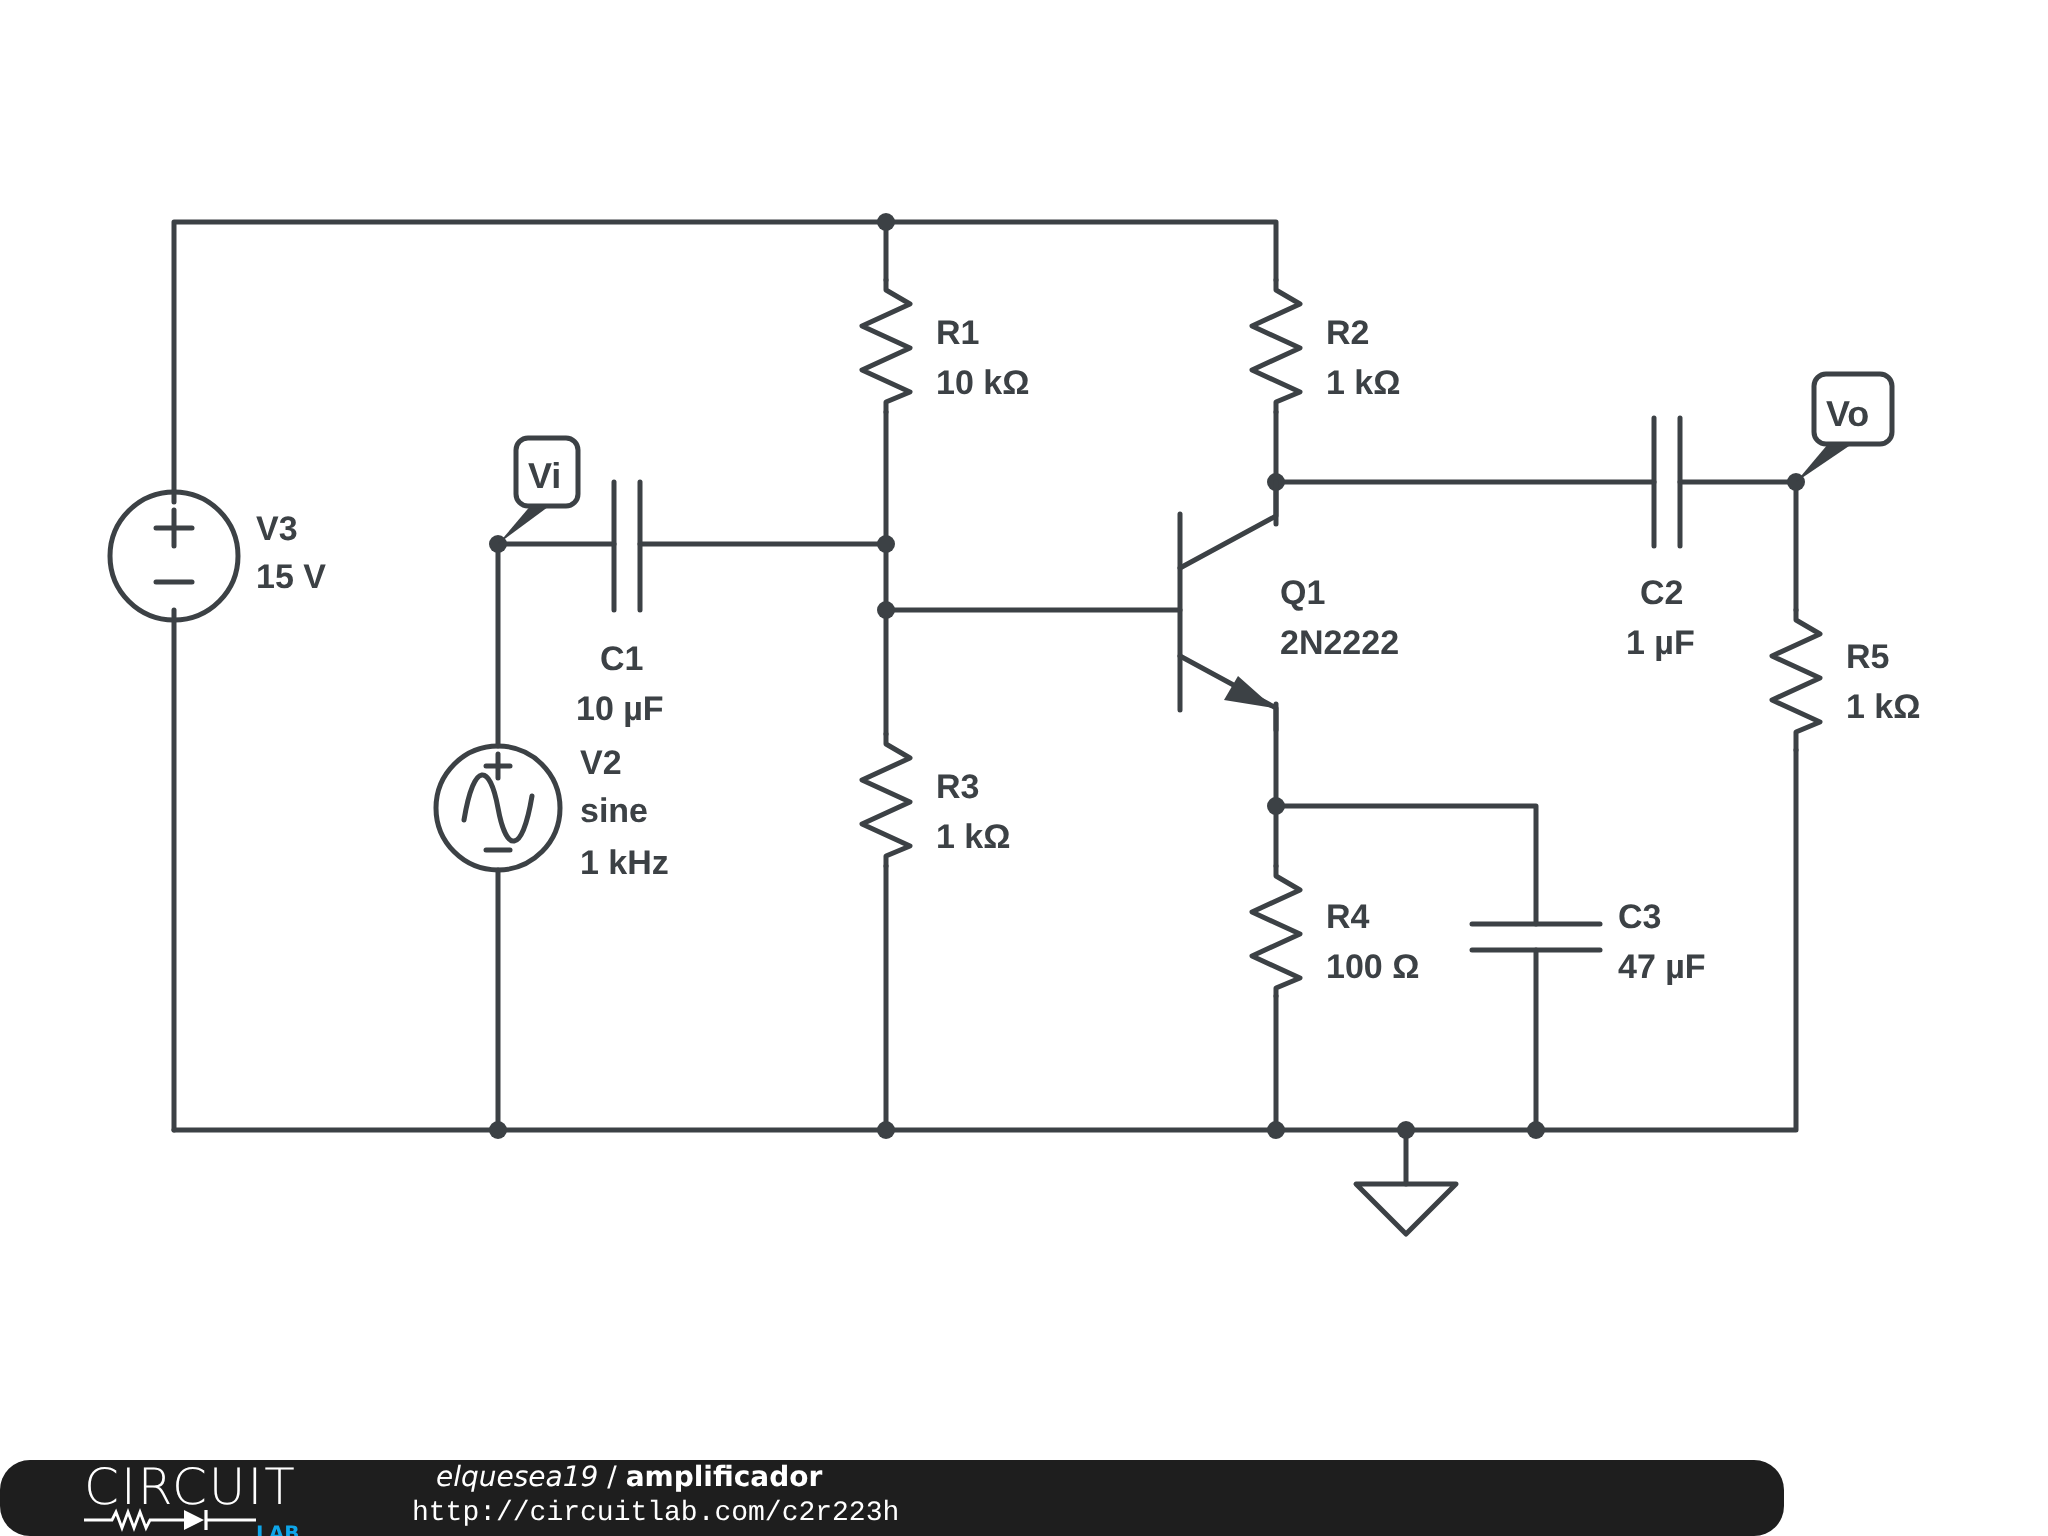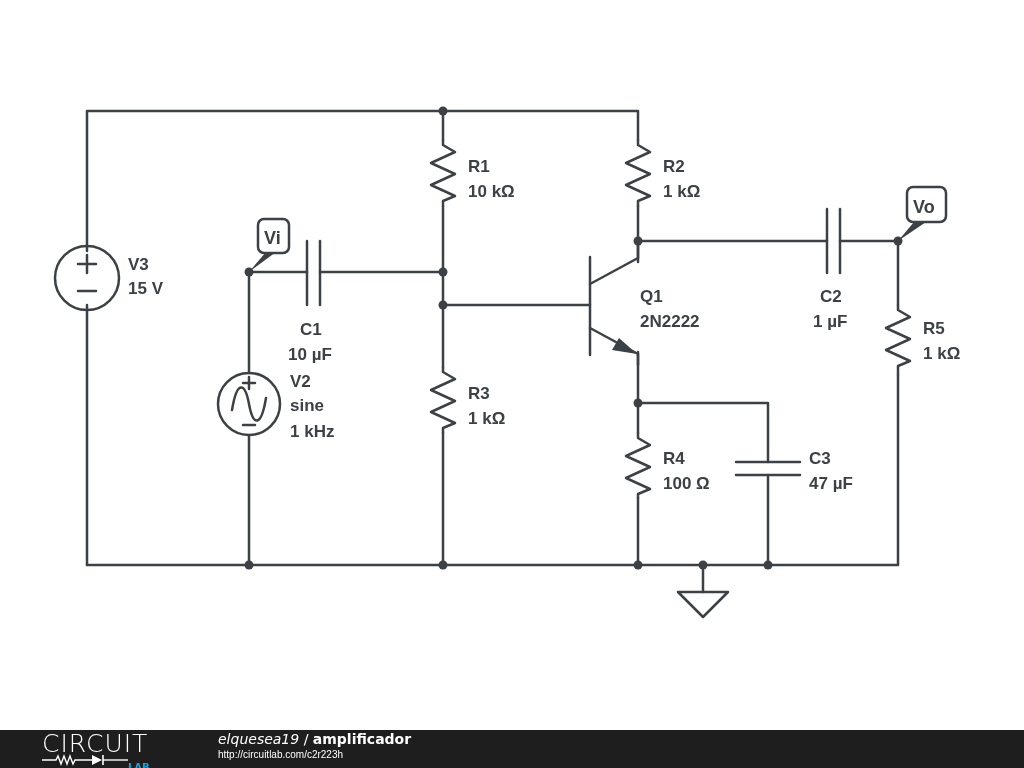--- a/index.html
+++ b/index.html
@@ -2,27 +2,27 @@
 <html><head>
 <meta charset="utf-8">
 <style>
   html, body { margin:0; padding:0; }
   body { width:1024px; height:768px; background:#ffffff; position:relative; overflow:hidden; font-family:"Liberation Sans", sans-serif; }
   #schematic { position:absolute; left:0; top:0; width:1024px; height:730px; }
   .w { stroke:#3c4145; stroke-width:2.5; fill:none; stroke-linecap:round; stroke-linejoin:round; }
   .dot { fill:#3c4145; }
   .lbl { font-family:"Liberation Sans", sans-serif; font-weight:bold; font-size:17px; fill:#3c4145; }
   .tag { font-family:"Liberation Sans", sans-serif; font-weight:bold; font-size:18px; fill:#3c4145; }
-  #footer { position:absolute; left:0; top:730px; width:1024px; height:38px; background:#1e1e1e; color:#fff; }
+  #footer { position:absolute; left:0; top:730px; width:892px; height:38px; background:#1e1e1e; color:#fff;border-radius:15px; }
   #logo { position:absolute; left:42px; top:0; width:135px; height:38px; }
   #logo .top { position:absolute; left:0; top:0px; font-family:"DejaVu Sans", sans-serif; font-size:25px; letter-spacing:1px; color:#fff; font-weight:200; line-height:28px; }
   #logo .lab { position:absolute; left:86px; top:30px; font-family:"DejaVu Sans", sans-serif; font-weight:bold; font-size:10px; color:#0ea5e9; line-height:16px; }
   #logo svg { position:absolute; left:0; top:24px; }
   #footer .line1 { position:absolute; left:218px; top:1px; font-family:"DejaVu Sans", sans-serif; font-size:14px; }
-  #footer .line2 { position:absolute; left:218px; top:19px; font-family:Liberation Sans, sans-serif; font-size:10px; }
+  #footer .line2 { position:absolute; left:206px; top:19px; font-family:Liberation Mono, monospace; font-size:14px; }
   #footer .user { font-style:italic; }
   #footer .title { font-weight:bold;margin-top:44px; }
 </style>
 </head>
 <body>
 
 <svg id="schematic" viewBox="0 0 1024 730" xmlns="http://www.w3.org/2000/svg">
 
   <g>
 

